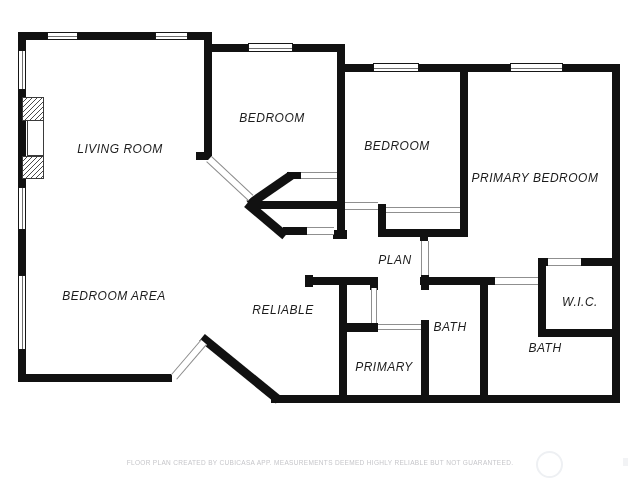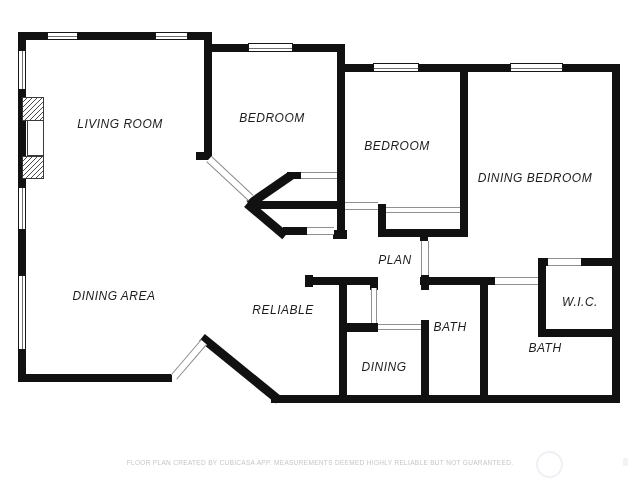--- a/index.html
+++ b/index.html
@@ -91,29 +91,29 @@
   <div class="open-v" style="left:421px;top:241px;width:8px;height:34px"></div>
   <div class="open-d" style="left:209px;top:155px;width:57px;height:8px;transform:rotate(43deg)"></div>
   <div class="open-d" style="left:174px;top:373px;width:46px;height:8px;transform:rotate(-49.4deg)"></div>
 
   <div class="fp">
     <div class="hatch" style="top:0;height:24px"></div>
     <div class="hatch" style="top:59px;height:23px"></div>
     <div class="box"></div>
   </div>
 
-  <span class="lbl" style="left:120px;top:124px">LIVING ROOM</span>
+  <span class="lbl" style="left:120px;top:149px">LIVING ROOM</span>
   <span class="lbl" style="left:272px;top:118px">BEDROOM</span>
   <span class="lbl" style="left:397px;top:146px">BEDROOM</span>
-  <span class="lbl" style="left:535px;top:178px">DINING BEDROOM</span>
-  <span class="lbl" style="left:114px;top:296px">DINING AREA</span>
+  <span class="lbl" style="left:535px;top:178px">PRIMARY BEDROOM</span>
+  <span class="lbl" style="left:114px;top:296px">BEDROOM AREA</span>
   <span class="lbl" style="left:283px;top:310px">RELIABLE</span>
   <span class="lbl" style="left:395px;top:260px">PLAN</span>
   <span class="lbl" style="left:450px;top:327px">BATH</span>
-  <span class="lbl" style="left:384px;top:367px">DINING</span>
+  <span class="lbl" style="left:384px;top:367px">PRIMARY</span>
   <span class="lbl" style="left:545px;top:348px">BATH</span>
   <span class="lbl" style="left:580px;top:302px">W.I.C.</span>
 
   <span class="footer">FLOOR PLAN CREATED BY CUBICASA APP. MEASUREMENTS DEEMED HIGHLY RELIABLE BUT NOT GUARANTEED.</span>
   <div class="wm-circle"></div>
   <div class="wm-mark"></div>
 
 </div>
 
 </body></html>

